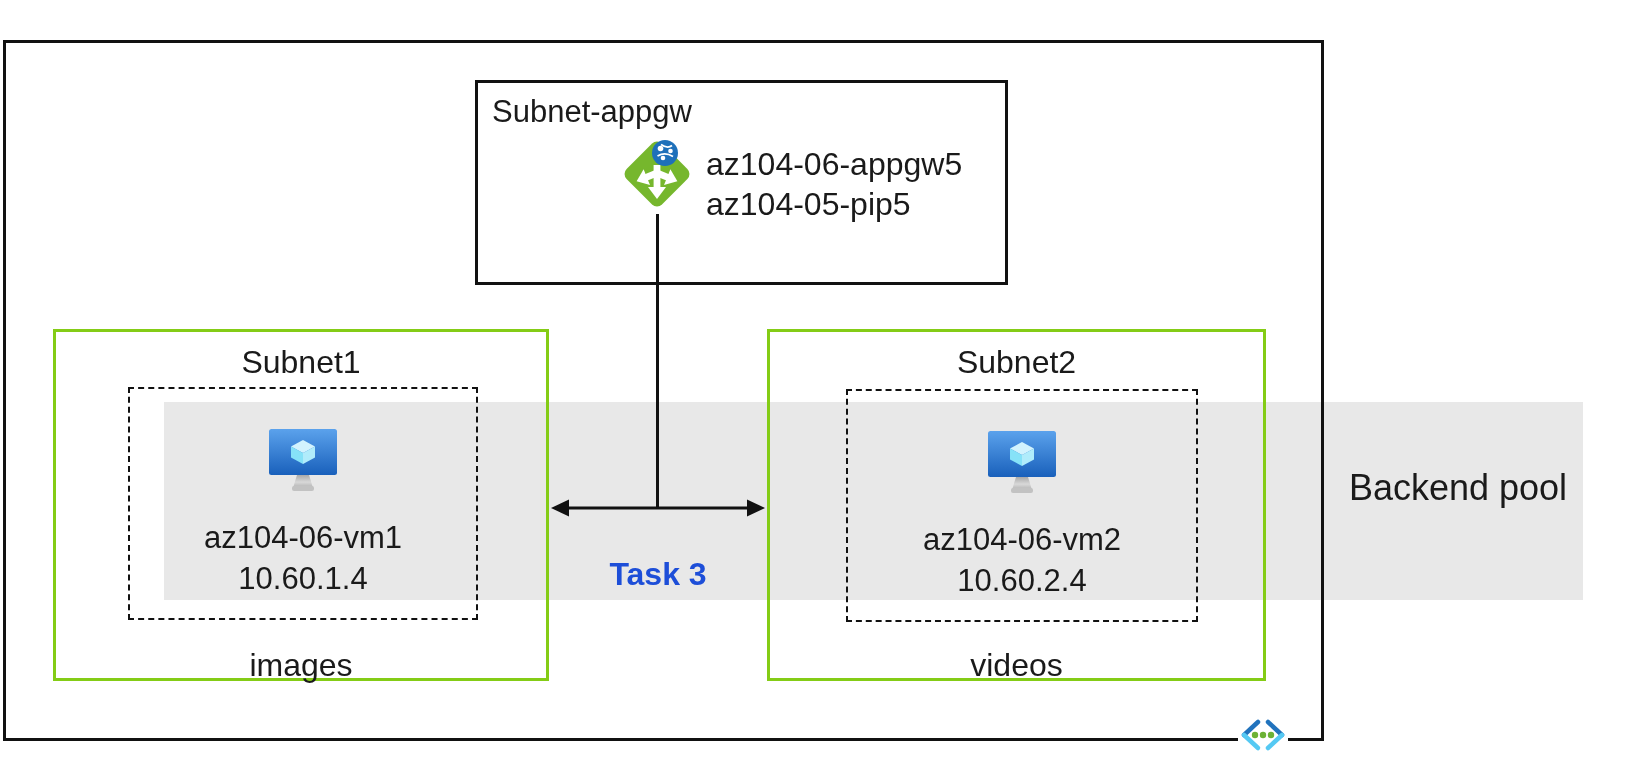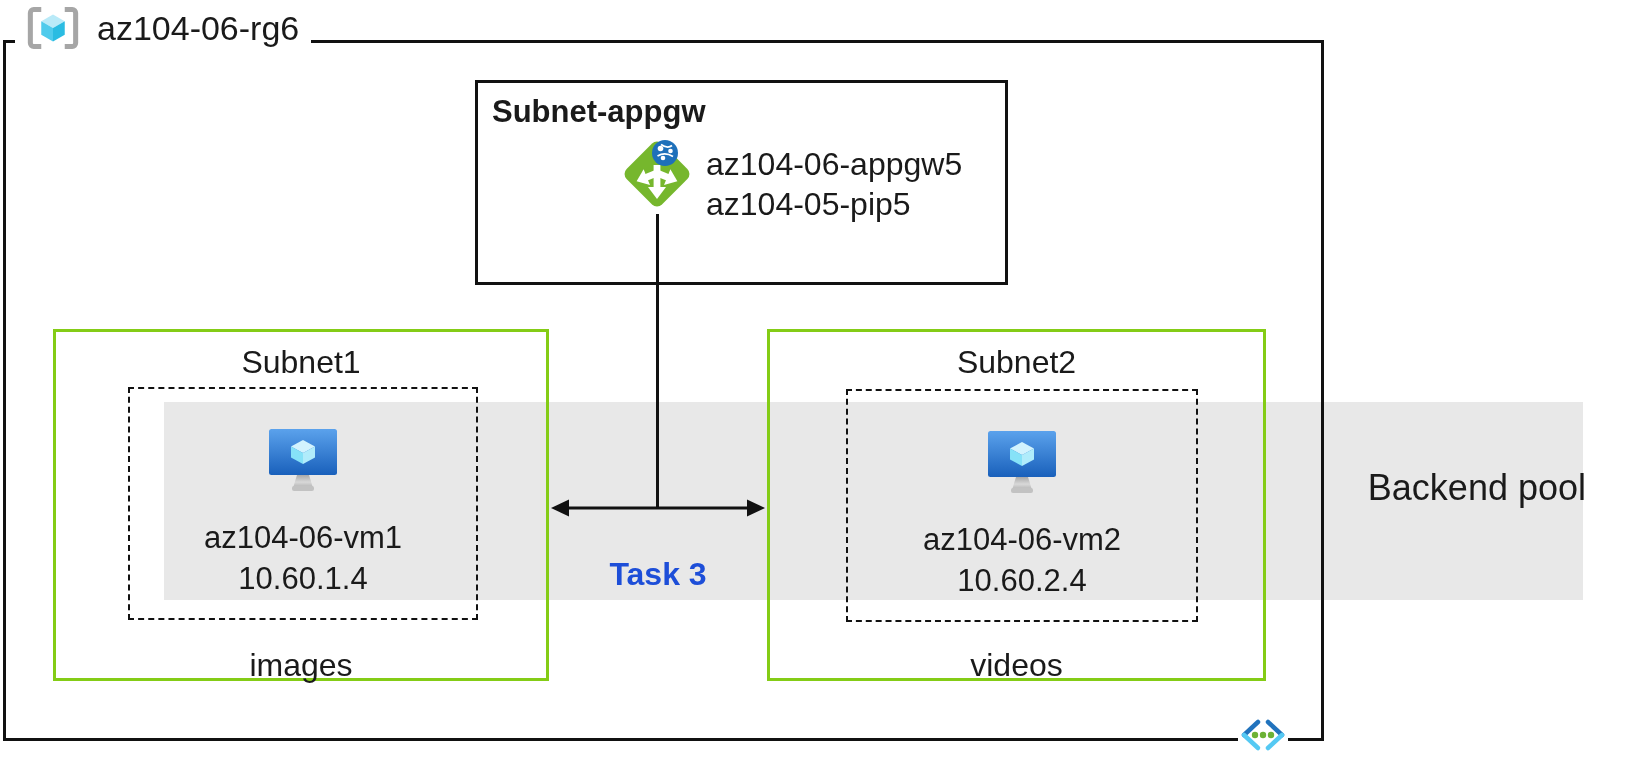--- a/index.html
+++ b/index.html
@@ -2,31 +2,31 @@
 <html><head>
 <meta charset="utf-8">
 <style>
   html,body{margin:0;padding:0;background:#fff;}
   .canvas{
     position:relative;width:1625px;height:761px;background:#ffffff;
     font-family:"Liberation Sans",sans-serif;color:#1a1a1a;overflow:hidden;
   }
   
   .band{position:absolute;left:164px;top:402px;width:1419px;height:198px;background:#e8e8e8;z-index:0;}
-  .backend-pool-label{position:absolute;left:1330px;top:467px;width:256px;text-align:right;
+  .backend-pool-label{position:absolute;left:1330px;top:467px;width:256px;text-align:center;
     font-size:36px;z-index:4;}
   
   .rg-box{position:absolute;left:3px;top:40px;width:1321px;height:701px;border:3px solid #111;
     box-sizing:border-box;z-index:1;}
   .rg-label{position:absolute;left:15px;top:0;height:56px;padding:0 12px;background:#fff;
     display:flex;align-items:center;gap:18px;z-index:4;font-size:34px;}
   
   .appgw-box{position:absolute;left:475px;top:80px;width:533px;height:205px;border:3px solid #111;
     box-sizing:border-box;z-index:1;}
-  .appgw-title{position:absolute;left:14px;top:11px;font-size:31px;font-weight:bold;}
+  .appgw-title{position:absolute;left:14px;top:11px;font-size:31px;}
   .appgw-icon{position:absolute;left:618px;top:135px;z-index:4;}
   .appgw-labels{position:absolute;left:706px;top:144px;font-size:32px;line-height:40px;z-index:4;}
   
   .subnet-box{position:absolute;top:329px;height:352px;border:3px solid #84cc16;box-sizing:border-box;z-index:1;}
   .subnet1{left:53px;width:496px;}
   .subnet2{left:767px;width:499px;}
   .subnet-title{position:absolute;top:12px;left:0;right:0;text-align:center;font-size:32px;}
   .dashed-box{position:absolute;border:2px dashed #111;box-sizing:border-box;z-index:2;}
   .subnet1 .dashed-box{left:72px;top:55px;width:350px;height:233px;}
   .subnet2 .dashed-box{left:76px;top:57px;width:352px;height:233px;}
@@ -41,30 +41,20 @@
 </style>
 </head>
 <body>
 
 <div class="canvas">
 
   <div class="band"></div>
   <div class="backend-pool-label">Backend pool</div>
 
   <div class="rg-box"></div>
-  <div class="rg-label">
-    <svg width="52" height="52" viewBox="0 0 62 52">
-      <path d="M17 4 H8 a4 4 0 0 0 -4 4 V44 a4 4 0 0 0 4 4 H17" fill="none" stroke="#a6a6a6" stroke-width="6"></path>
-      <path d="M45 4 H54 a4 4 0 0 1 4 4 V44 a4 4 0 0 1 -4 4 H45" fill="none" stroke="#a6a6a6" stroke-width="6"></path>
-      <polygon points="31,10 45,18 31,26 17,18" fill="#b9eaf8"></polygon>
-      <polygon points="17,18 31,26 31,42 17,34" fill="#4fcbec"></polygon>
-      <polygon points="45,18 31,26 31,42 45,34" fill="#2abce2"></polygon>
-    </svg>
-    <span>az104-06-rg6</span>
-  </div>
 
   <div class="appgw-box">
     <div class="appgw-title">Subnet-appgw</div>
   </div>
   <svg class="appgw-icon" width="78" height="78" viewBox="0 0 78 78">
     <rect x="14" y="14" width="50" height="50" rx="7" fill="#76b72d" transform="rotate(45 39 39)"></rect>
     <g fill="#ffffff">
       <g transform="translate(39,40)">
         <rect x="-3.4" y="-10" width="6.8" height="23"></rect>
         <polygon points="-9,12 9,12 0,24"></polygon>

